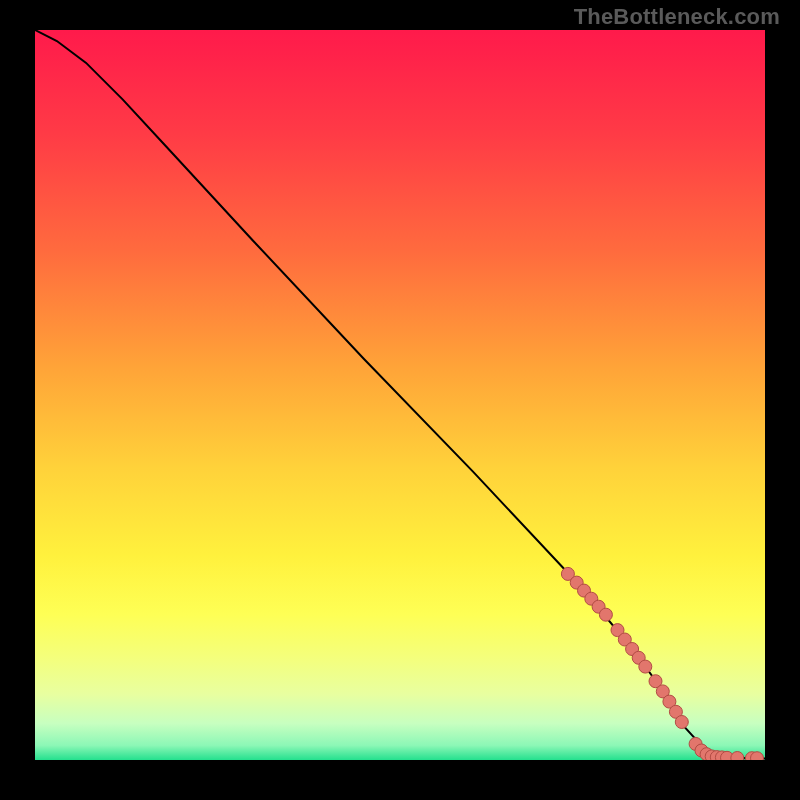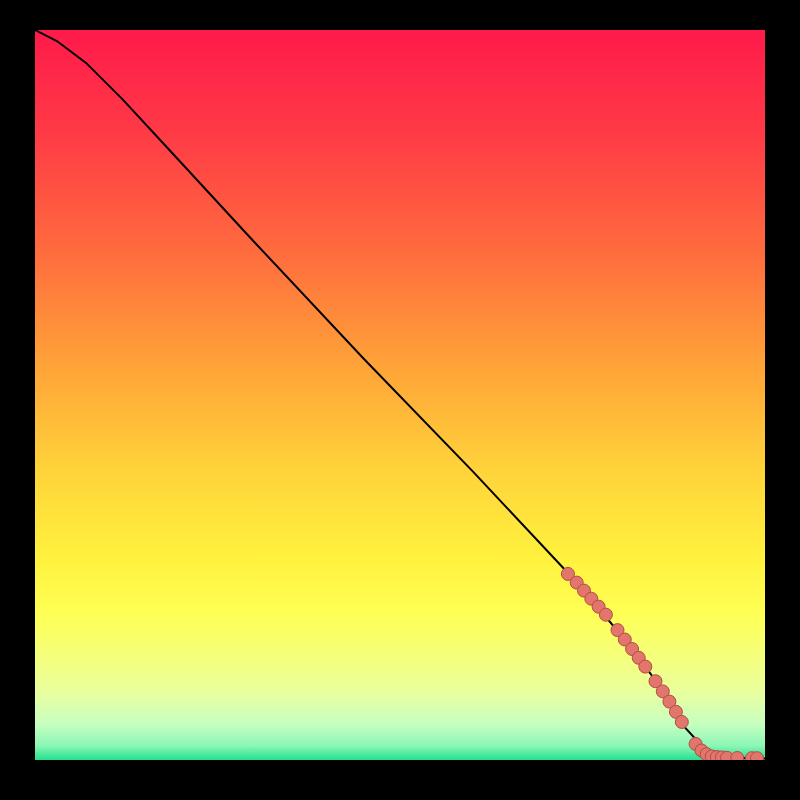--- a/index.html
+++ b/index.html
@@ -37,20 +37,21 @@
     font-weight: 600;
     color: #5a5a5a;
     letter-spacing: 0.2px;
     user-select: none;
   }
 </style>
 </head>
 <body>
 
 <div class="stage">
+  <div class="watermark">TheBottleneck.com</div>
 
   <div class="plot">
     <svg viewBox="0 0 730 730">
       <defs>
         <linearGradient id="bg-grad" x1="0" y1="0" x2="0" y2="1">
           <stop id="g0" offset="0%" stop-color="#ff1a4b"></stop>
           <stop id="g1" offset="14%" stop-color="#ff3a46"></stop>
           <stop id="g2" offset="30%" stop-color="#ff6a3e"></stop>
           <stop id="g3" offset="46%" stop-color="#ffa338"></stop>
           <stop id="g4" offset="60%" stop-color="#ffd23a"></stop>

